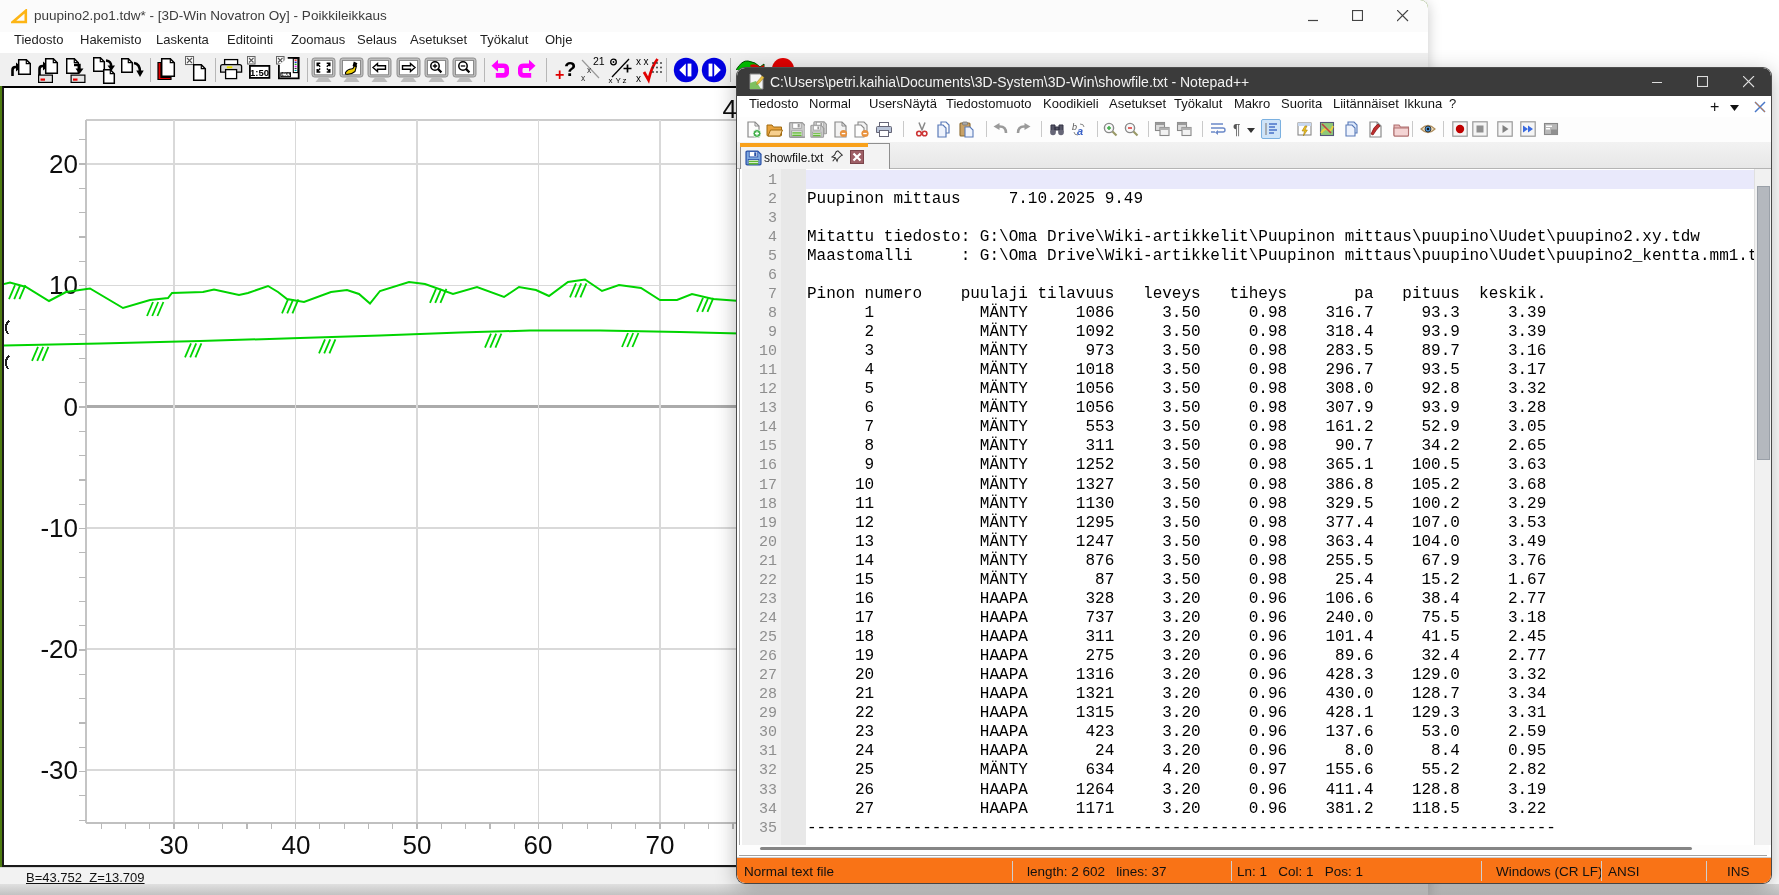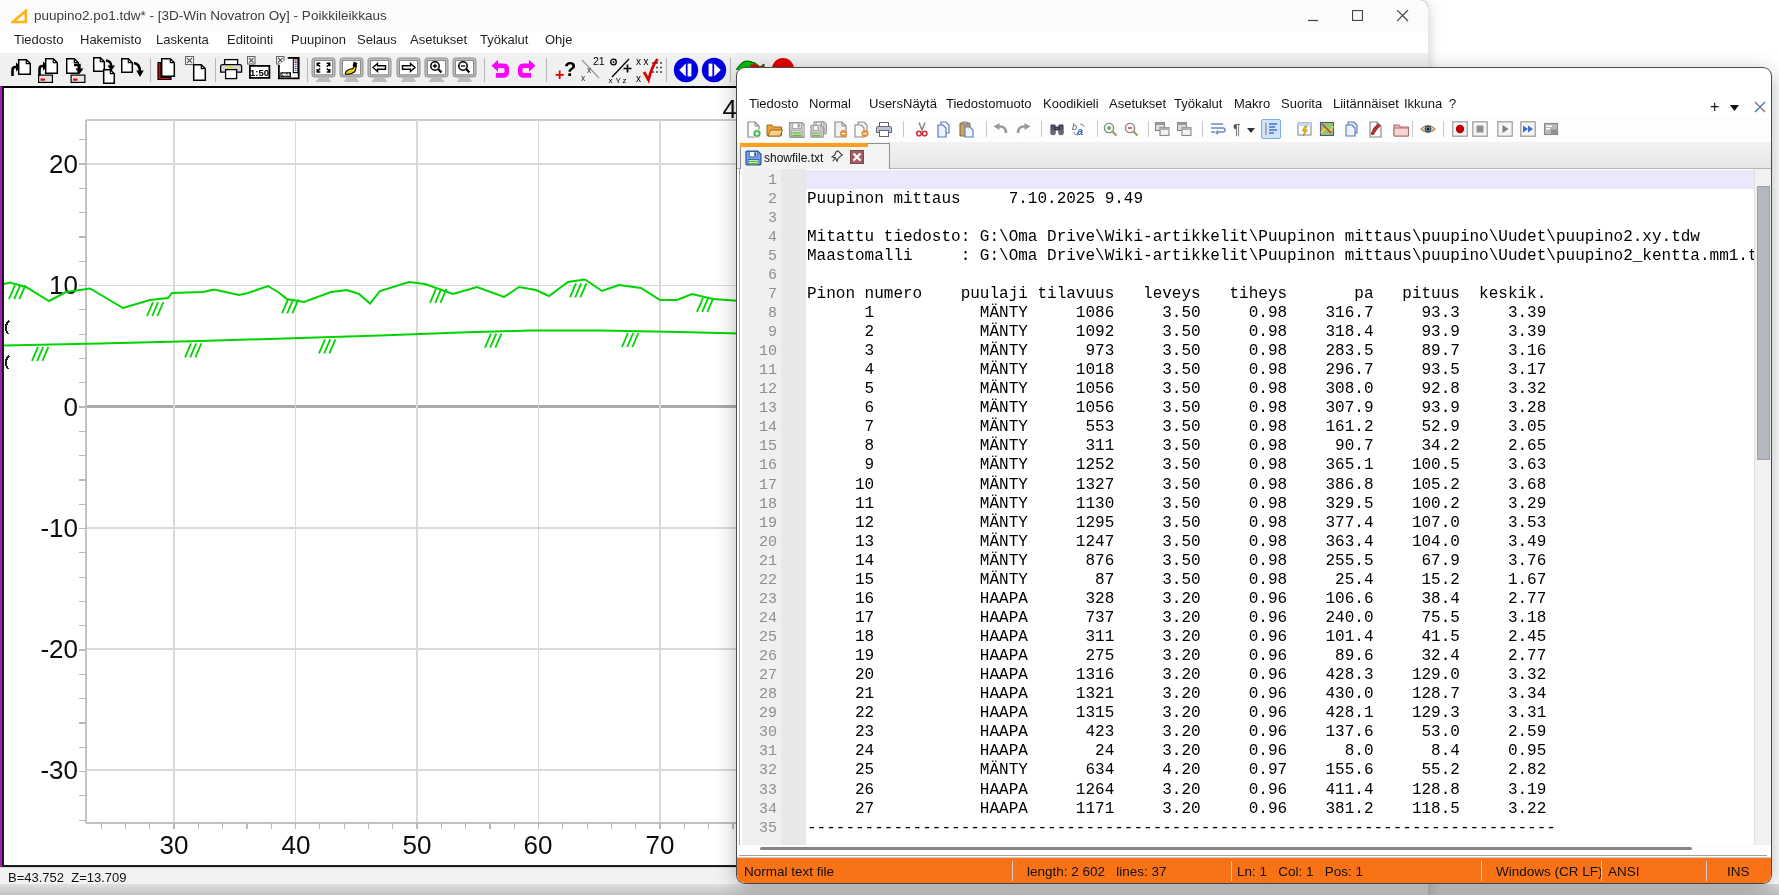--- a/index.html
+++ b/index.html
@@ -1,29 +1,29 @@
 <!DOCTYPE html>
 <html><head><meta charset="utf-8"><style>
 * { margin:0; padding:0; box-sizing:border-box; }
 body { width:1779px; height:895px; overflow:hidden; position:relative;
        font-family:"Liberation Sans", sans-serif; background:#fff; }
 .abs { position:absolute; }
 #deskbottom { left:0; top:884px; width:1779px; height:11px; background:linear-gradient(#dcdcdc,#bfbfbf); }
-#mainwin { left:0; top:0; width:1428px; height:895px; background:#a21caf;
+#mainwin { left:0; top:0; width:1428px; height:895px; background:#4d7c0f;
   border-radius:0 8px 0 0; box-shadow:0 2px 14px rgba(0,0,0,.22); }
 #mtitle { left:0; top:0; width:100%; height:32px; background:#fbfbfb; border-radius:0 8px 0 0; }
 #mtitle .txt { position:absolute; left:34px; top:8px; font-size:13.5px; color:#3c3c3c; }
 #mmenu { left:0; top:32px; width:100%; height:21px; background:#ffffff; font-size:13px; color:#1f1f1f; }
 #mmenu span { top:4px; }
 #mtoolbar { left:0; top:53px; width:100%; height:33px; background:#f0f0f0; }
 #chart { left:2px; top:86px; width:1426px; height:781px; background:#fff;
    border-top:2px solid #000; border-left:2px solid #1a1a1a; border-bottom:2px solid #1a1a1a; }
 #mstatus { left:0; top:867px; width:1428px; height:17px; background:#f2f2f2;
    border-top:1px solid #d8d8d8; font-size:13px; color:#111; }
-#mstatus span { position:absolute; left:8px; top:2px; }
+#mstatus span { position:absolute; left:26px; top:2px;text-decoration:underline; }
 #mbottom { left:0; top:884px; width:1428px; height:11px; background:linear-gradient(#e0e0e0,#c2c2c2); }
 #npp { left:737px; top:68px; width:1034px; height:815px; background:#fff; border-radius:8px;
    box-shadow:0 5px 22px rgba(0,0,0,.30), 0 0 0 1px #565656; }
 #ntitle { left:0; top:0; width:100%; height:28px; background:#3b3b3b; border-radius:8px 8px 0 0; }
 #ntitle .txt { position:absolute; left:33px; top:6px; font-size:14px; color:#f2f2f2; }
 #nmenu { left:0; top:28px; width:100%; height:21px; background:#ffffff; font-size:13px; color:#141414;
     border-radius:0; }
 #nmenu span { top:2px; margin-left:-737px; }
 #ntoolbar { left:0; top:49px; width:100%; height:25px; background:#fdfdfd; }
 #ntabbar { left:0; top:74px; width:100%; height:27px; background:linear-gradient(#f2f2f2,#e7e7e7);
@@ -68,21 +68,21 @@
       </svg>
     <svg style="position:absolute;left:1397px;top:10px" width="12" height="12">
         <path d="M0,0 L11,11 M11,0 L0,11" stroke="#444" stroke-width="1.2"></path>
       </svg>
   </div>
   <div id="mmenu" class="abs">
       <span style="position:absolute;left:14px;top:0">Tiedosto</span>
       <span style="position:absolute;left:80px;top:0">Hakemisto</span>
       <span style="position:absolute;left:156px;top:0">Laskenta</span>
       <span style="position:absolute;left:227px;top:0">Editointi</span>
-      <span style="position:absolute;left:291px;top:0">Puupinon</span>
+      <span style="position:absolute;left:291px;top:0">Zoomaus</span>
       <span style="position:absolute;left:357px;top:0">Selaus</span>
       <span style="position:absolute;left:410px;top:0">Asetukset</span>
       <span style="position:absolute;left:480px;top:0">Työkalut</span>
       <span style="position:absolute;left:545px;top:0">Ohje</span>
     </div>
   <div id="mtoolbar" class="abs"></div>
   <svg style="position:absolute;left:11px;top:58px" width="20" height="20" viewBox="0 0 20 20">
       <path d="M1.5,18 v-6 q0,-3 3,-3 h1" fill="none" stroke="#000" stroke-width="2.6"></path>
       <path d="M5,4.5 l5.5,4.5 -5.5,4.5 z" fill="#000"></path>
       <path d="M7.7,1.7 h7.6 l4,4 v10.6 h-11.6 z" fill="#fff" stroke="#000" stroke-width="1.5"></path>
@@ -427,20 +427,37 @@
 <path d="M9,356 Q3,362 8,369" fill="none" stroke="#222" stroke-width="2"></path>
 </svg>
   <div id="mstatus" class="abs">
       <span>B=43.752&nbsp; Z=13.709</span>
     </div>
   <div id="mbottom" class="abs"></div>
 </div>
 
 <div id="npp" class="abs">
  <div style="position:absolute;left:0;top:0;width:1034px;height:815px;overflow:hidden;border-radius:8px">
+  <div id="ntitle" class="abs">
+    <svg style="position:absolute;left:11px;top:5px" width="17" height="17" viewBox="0 0 17 17">
+      <path d="M2,1 h10 l3,3 v12 h-13 z" fill="#f4f4f4" stroke="#888" stroke-width="1"></path>
+      <path d="M2,10 l6,-2 5,8 h-11 z" fill="#7ec060"></path>
+      <path d="M9,9 l5,-6 2,1.5 -5,6 -2.5,1 z" fill="#e8c040" stroke="#a08020" stroke-width="0.5"></path>
+    </svg>
+    <span class="txt">C:\Users\petri.kaihia\Documents\3D-System\3D-Win\showfile.txt - Notepad++</span>
+    <svg style="position:absolute;left:915px;top:9px" width="11" height="11">
+          <path d="M0,5.5 h10" stroke="#ddd" stroke-width="1.1"></path>
+        </svg>
+    <svg style="position:absolute;left:960px;top:8px" width="11" height="11">
+          <rect x="0.5" y="0.5" width="10" height="10" fill="none" stroke="#ddd" stroke-width="1.1"></rect>
+        </svg>
+    <svg style="position:absolute;left:1006px;top:8px" width="12" height="12">
+          <path d="M0,0 L11,11 M11,0 L0,11" stroke="#ddd" stroke-width="1.1"></path>
+        </svg>
+  </div>
   <div id="nmenu" class="abs">
         <span style="position:absolute;left:749px;top:0">Tiedosto</span>
         <span style="position:absolute;left:809px;top:0">Normal</span>
         <span style="position:absolute;left:869px;top:0">Users</span>
         <span style="position:absolute;left:903px;top:0">Näytä</span>
         <span style="position:absolute;left:946px;top:0">Tiedostomuoto</span>
         <span style="position:absolute;left:1043px;top:0">Koodikieli</span>
         <span style="position:absolute;left:1109px;top:0">Asetukset</span>
         <span style="position:absolute;left:1174px;top:0">Työkalut</span>
         <span style="position:absolute;left:1234px;top:0">Makro</span>

